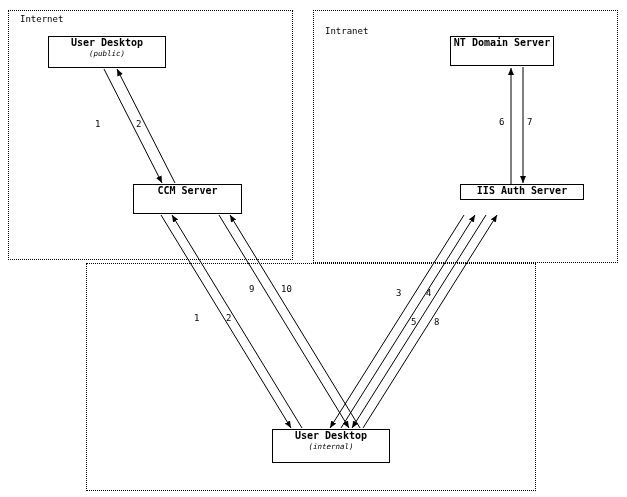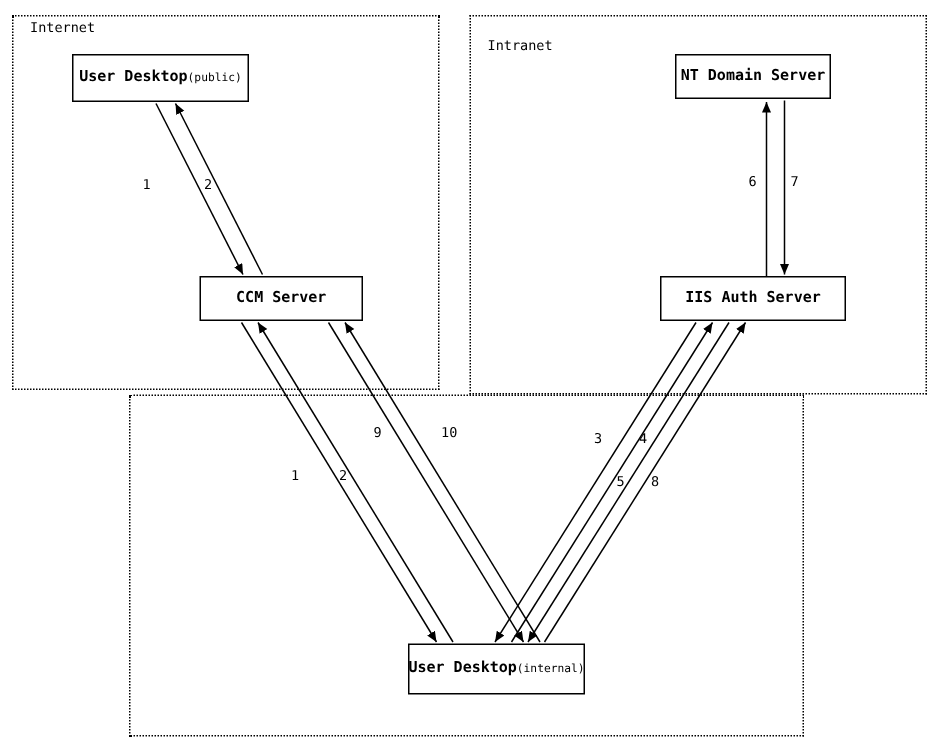--- a/index.html
+++ b/index.html
@@ -26,40 +26,41 @@
     font-size: 9px;
     color: #000;
     white-space: nowrap;
   }
   .node {
     position: absolute;
     border: 1px solid #000;
     background: #ffffff;
     box-sizing: border-box;
     display: flex;
-    flex-direction: row;
+    flex-direction: column;
     align-items: center;
-    justify-content: center;
+    justify-content: flex-start;
     z-index: 5;
   }
   .node-title {
     font-family: "DejaVu Sans Mono", monospace;
     font-size: 10px;
     font-weight: bold;
     color: #000;
     letter-spacing: 0px;
     white-space: nowrap;
     line-height: 12px;
   }
   .node-sub {
     font-family: "DejaVu Sans Mono", monospace;
     font-size: 7.5px;
     color: #000;
     white-space: nowrap;
     line-height: 10px;
+    font-style: italic;
   }
   .edge-label {
     position: absolute;
     font-family: "DejaVu Sans Mono", monospace;
     font-size: 9px;
     color: #000;
     white-space: nowrap;
     z-index: 6;
   }
   svg.wires {
@@ -118,35 +119,35 @@
   </div>
 
   <div class="node" style="left:133px; top:184px; width:109px; height:30px;">
     <div class="node-title">CCM Server</div>
   </div>
 
   <div class="node" style="left:450px; top:36px; width:104px; height:30px;">
     <div class="node-title">NT Domain Server</div>
   </div>
 
-  <div class="node" style="left:440px; top:184px; width:124px; height:30px;">
+  <div class="node" style="left:460px; top:184px; width:124px; height:16px;">
     <div class="node-title">IIS Auth Server</div>
   </div>
 
   <div class="node" style="left:272px; top:429px; width:118px; height:34px;">
     <div class="node-title">User Desktop</div>
     <div class="node-sub">(internal)</div>
   </div>
 
   <div class="edge-label" style="left:95px; top:119px;">1</div>
   <div class="edge-label" style="left:136px; top:119px;">2</div>
   <div class="edge-label" style="left:499px; top:117px;">6</div>
   <div class="edge-label" style="left:527px; top:117px;">7</div>
   <div class="edge-label" style="left:249px; top:284px;">9</div>
-  <div class="edge-label" style="left:294px; top:284px;">10</div>
+  <div class="edge-label" style="left:281px; top:284px;">10</div>
   <div class="edge-label" style="left:194px; top:313px;">1</div>
   <div class="edge-label" style="left:226px; top:313px;">2</div>
   <div class="edge-label" style="left:396px; top:288px;">3</div>
   <div class="edge-label" style="left:426px; top:288px;">4</div>
   <div class="edge-label" style="left:411px; top:317px;">5</div>
   <div class="edge-label" style="left:434px; top:317px;">8</div>
 
 </div>
 
 </body></html>

